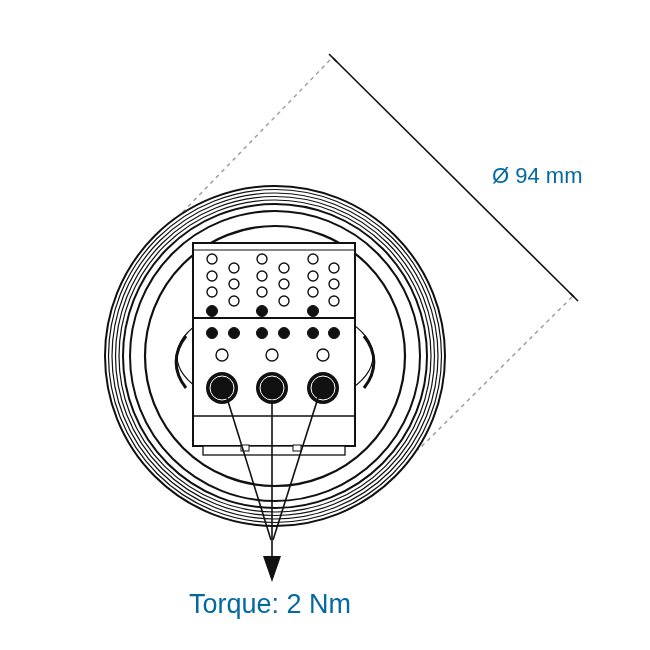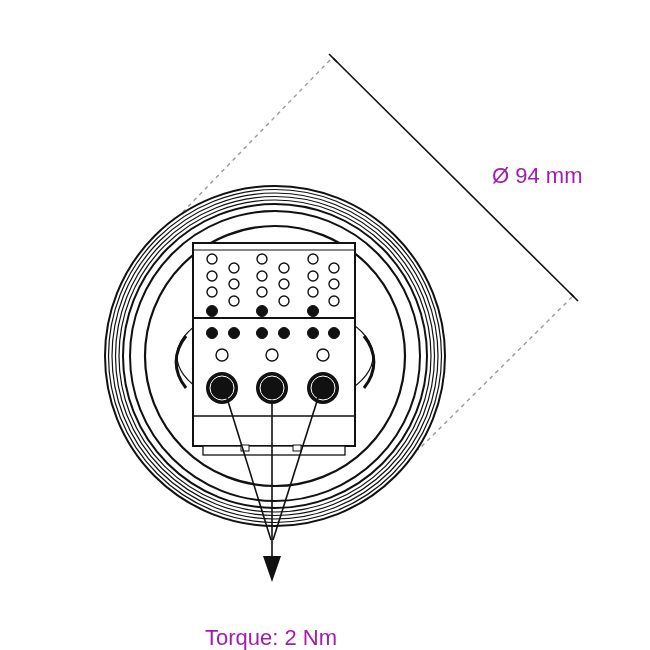--- a/index.html
+++ b/index.html
@@ -1,20 +1,20 @@
 <!DOCTYPE html>
 <html><head>
 <meta charset="utf-8">
 <style>
   html, body { margin: 0; padding: 0; background: #ffffff; }
   body { width: 650px; height: 650px; position: relative; overflow: hidden; font-family: "Liberation Sans", sans-serif; }
   #diagram { position: absolute; left: 0; top: 0; }
-  .label { position: absolute; color: #a21caf; font-family: "Liberation Sans", sans-serif; white-space: nowrap; }
+  .label { position: absolute; color: #0369a1; font-family: "Liberation Sans", sans-serif; white-space: nowrap; }
   #dim-label { left: 492px; top: 163px; font-size: 22px; }
-  #torque-label { left: 205px; top: 589px; font-size: 22px; margin-top: 36px; }
+  #torque-label { left: 189px; top: 589px; font-size: 27px; }
 </style>
 </head>
 <body>
 
 <svg id="diagram" width="650" height="650" viewBox="0 0 650 650" xmlns="http://www.w3.org/2000/svg">
 
   <g>
     <line x1="333" y1="58" x2="574" y2="297" stroke="#111" stroke-width="1.6"></line>
     <line x1="329" y1="54" x2="337" y2="62" stroke="#111" stroke-width="1.6"></line>
     <line x1="570" y1="293" x2="578" y2="301" stroke="#111" stroke-width="1.6"></line>

